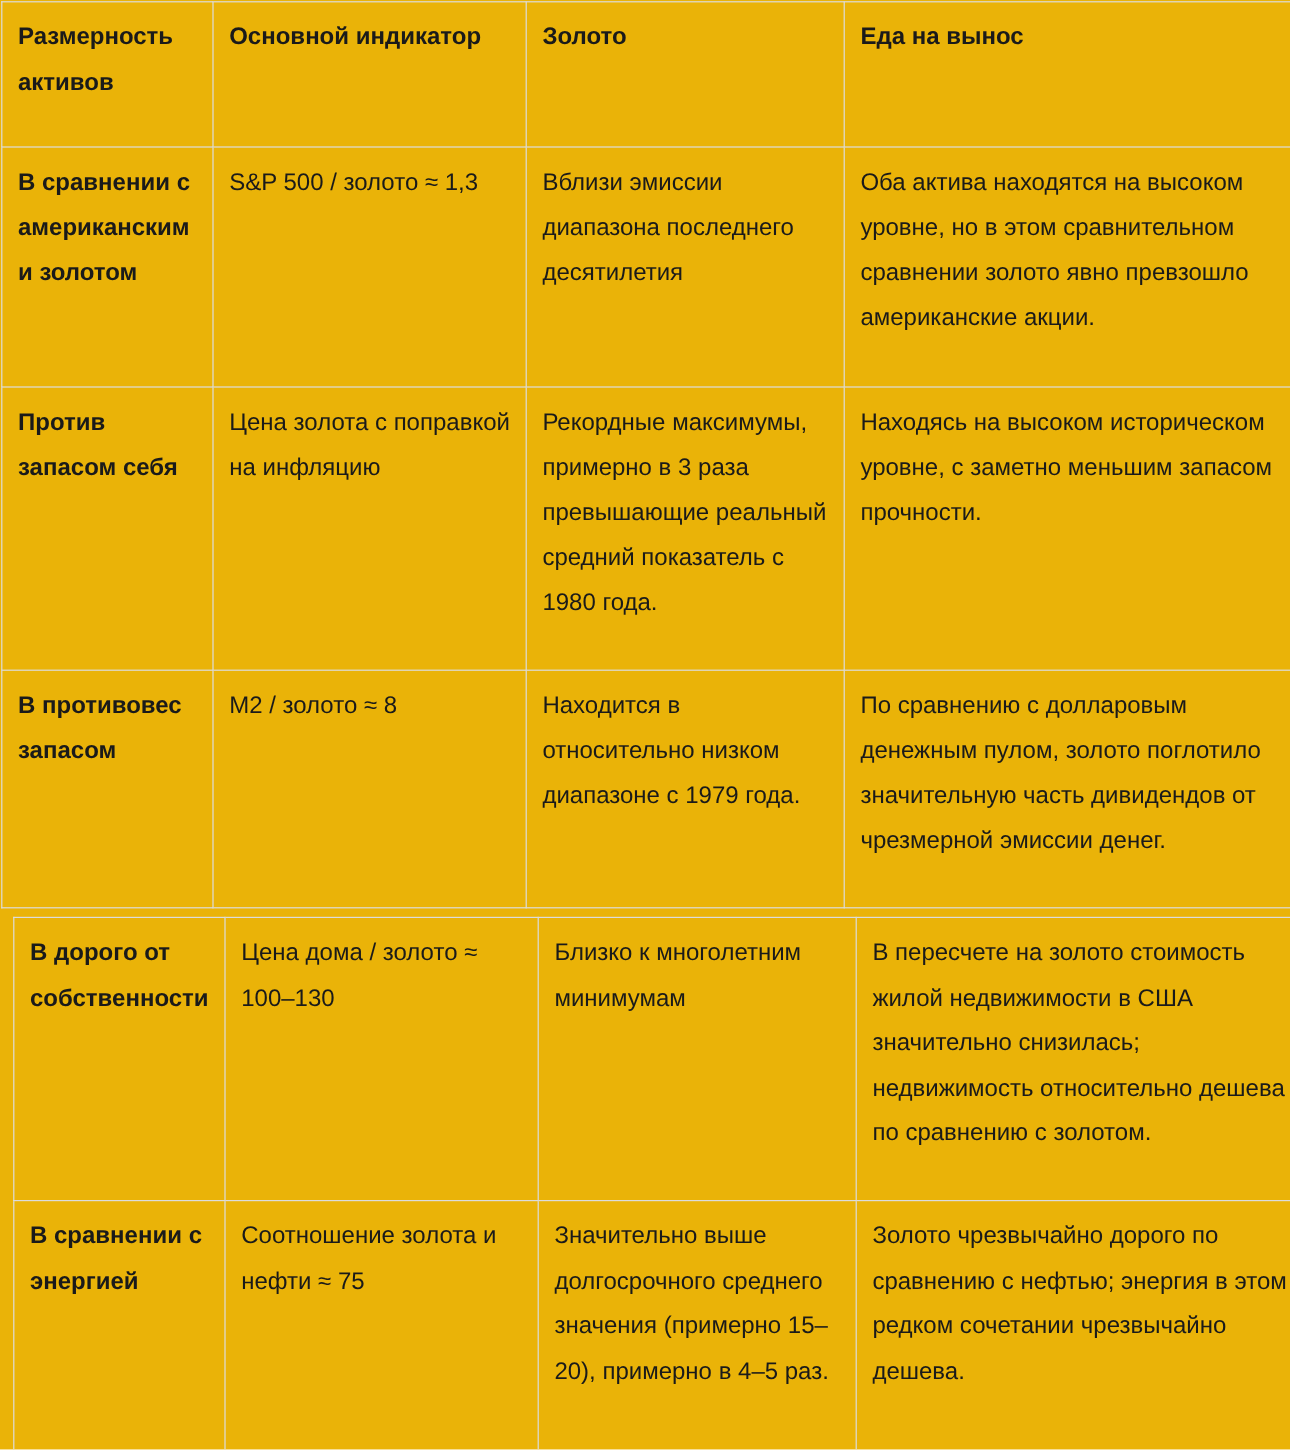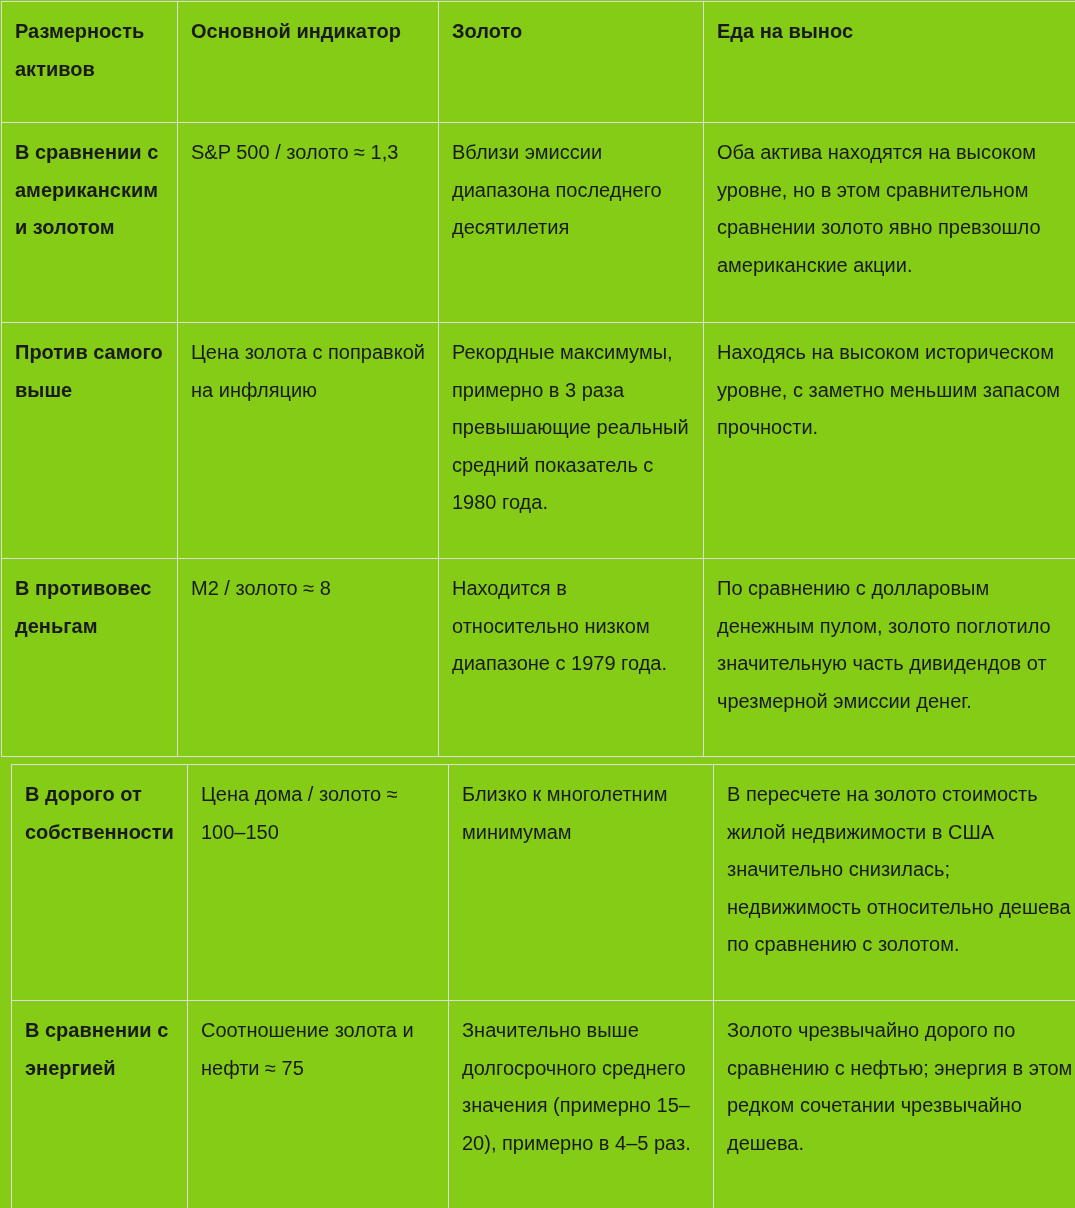--- a/index.html
+++ b/index.html
@@ -1,21 +1,21 @@
 <!DOCTYPE html>
 <html lang="ru"><head>
 <meta charset="utf-8">
 <style>
   html, body { margin: 0; padding: 0; background: #ffffff; }
   .page {
     position: relative;
     width: 1075px;
     height: 1208px;
     overflow: hidden;
-    background: #84cc16;
+    background: #eab308;
     font-family: "Liberation Sans", "DejaVu Sans", sans-serif;
   }
   table.cmp {
     border-collapse: collapse;
     table-layout: fixed;
     width: 1090px;
     position: absolute;
   }
   table.cmp.t1 { left: 1px; top: 1px; }
   table.cmp.t2 { left: 11px; top: 764px; }
@@ -63,45 +63,45 @@
         <th>Золото</th>
         <th>Еда на вынос</th>
       </tr>
       <tr class="r1">
         <td class="dim">В сравнении с американскими золотом</td>
         <td>S&amp;P 500 / золото ≈ 1,3</td>
         <td>Вблизи эмиссии диапазона последнего десятилетия</td>
         <td>Оба актива находятся на высоком уровне, но в этом сравнительном сравнении золото явно превзошло американские акции.</td>
       </tr>
       <tr class="r2">
-        <td class="dim">Против самого выше</td>
+        <td class="dim">Против запасом себя</td>
         <td>Цена золота с поправкой на инфляцию</td>
         <td>Рекордные максимумы, примерно в 3 раза превышающие реальный средний показатель с 1980 года.</td>
         <td>Находясь на высоком историческом уровне, с заметно меньшим запасом прочности.</td>
       </tr>
       <tr class="r3">
-        <td class="dim">В противовес деньгам</td>
+        <td class="dim">В противовес запасом</td>
         <td>M2 / золото ≈ 8</td>
         <td>Находится в относительно низком диапазоне с 1979 года.</td>
         <td>По сравнению с долларовым денежным пулом, золото поглотило значительную часть дивидендов от чрезмерной эмиссии денег.</td>
       </tr>
     </tbody>
   </table>
 
   <table class="cmp t2">
     <colgroup>
         <col class="c1">
         <col class="c2">
         <col class="c3">
         <col class="c4">
       </colgroup>
     <tbody>
       <tr class="r4">
         <td class="dim">В дорого от собственности</td>
-        <td>Цена дома / золото ≈ 100–150</td>
+        <td>Цена дома / золото ≈ 100–130</td>
         <td>Близко к многолетним минимумам</td>
         <td>В пересчете на золото стоимость жилой недвижимости в США значительно снизилась; недвижимость относительно дешева по сравнению с золотом.</td>
       </tr>
       <tr class="r5">
         <td class="dim">В сравнении с энергией</td>
         <td>Соотношение золота и нефти ≈ 75</td>
         <td>Значительно выше долгосрочного среднего значения (примерно 15–20), примерно в 4–5 раз.</td>
         <td>Золото чрезвычайно дорого по сравнению с нефтью; энергия в этом редком сочетании чрезвычайно дешева.</td>
       </tr>
     </tbody>

